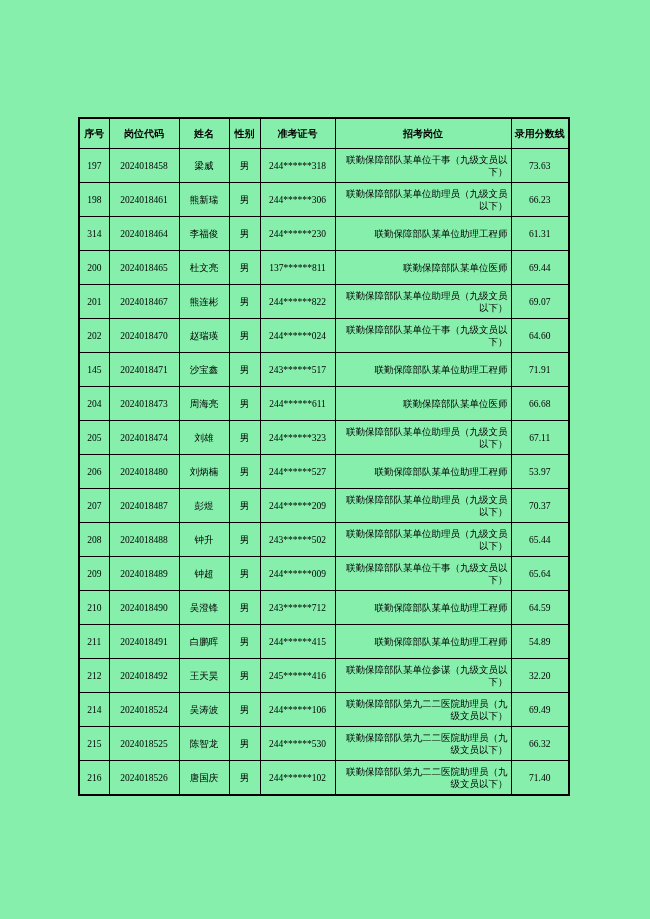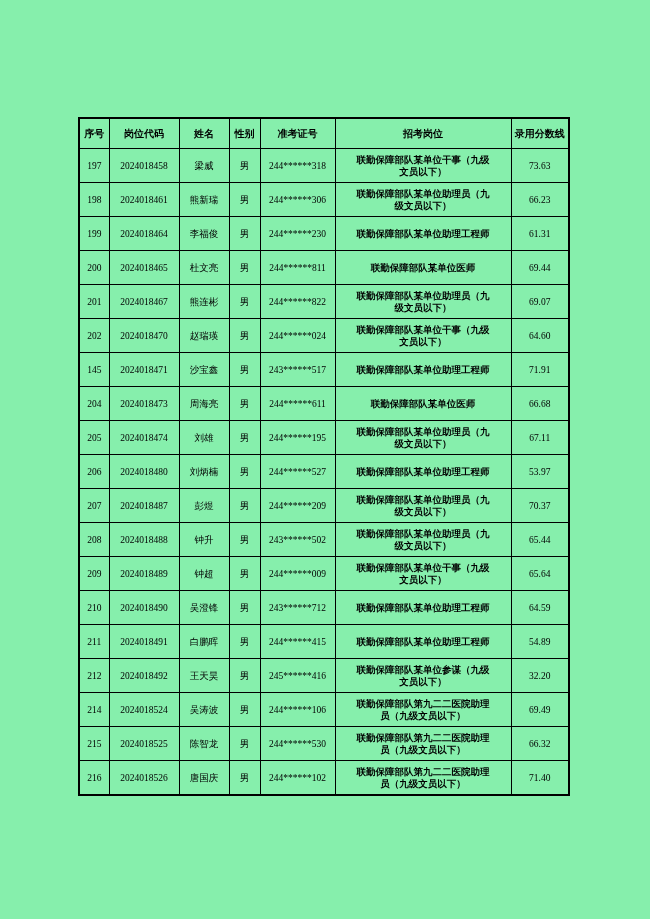--- a/index.html
+++ b/index.html
@@ -38,23 +38,22 @@
   }
   table.score-table th {
     font-weight: bold;
     font-size: 10px;
     height: 27px;
   }
   table.score-table td {
     height: 31px;
   }
   table.score-table td.pos {
-    text-align: center;
-    padding: 1px 17px;
-    font-weight: bold;
+    text-align: right;
+    padding: 1px 3px;
   }
 </style>
 </head>
 <body>
 
 <div class="page">
   <table class="score-table">
     <colgroup>
       <col style="width:30px">
       <col style="width:70px">
@@ -88,34 +87,34 @@
         <tr>
           <td>198</td>
           <td>2024018461</td>
           <td>熊新瑞</td>
           <td>男</td>
           <td>244******306</td>
           <td class="pos">联勤保障部队某单位助理员（九级文员以下）</td>
           <td>66.23</td>
         </tr>
         <tr>
-          <td>199</td>
+          <td>314</td>
           <td>2024018464</td>
           <td>李福俊</td>
           <td>男</td>
           <td>244******230</td>
           <td class="pos">联勤保障部队某单位助理工程师</td>
           <td>61.31</td>
         </tr>
         <tr>
           <td>200</td>
           <td>2024018465</td>
           <td>杜文亮</td>
           <td>男</td>
-          <td>244******811</td>
+          <td>137******811</td>
           <td class="pos">联勤保障部队某单位医师</td>
           <td>69.44</td>
         </tr>
         <tr>
           <td>201</td>
           <td>2024018467</td>
           <td>熊连彬</td>
           <td>男</td>
           <td>244******822</td>
           <td class="pos">联勤保障部队某单位助理员（九级文员以下）</td>
@@ -146,21 +145,21 @@
           <td>男</td>
           <td>244******611</td>
           <td class="pos">联勤保障部队某单位医师</td>
           <td>66.68</td>
         </tr>
         <tr>
           <td>205</td>
           <td>2024018474</td>
           <td>刘雄</td>
           <td>男</td>
-          <td>244******195</td>
+          <td>244******323</td>
           <td class="pos">联勤保障部队某单位助理员（九级文员以下）</td>
           <td>67.11</td>
         </tr>
         <tr>
           <td>206</td>
           <td>2024018480</td>
           <td>刘炳楠</td>
           <td>男</td>
           <td>244******527</td>
           <td class="pos">联勤保障部队某单位助理工程师</td>

